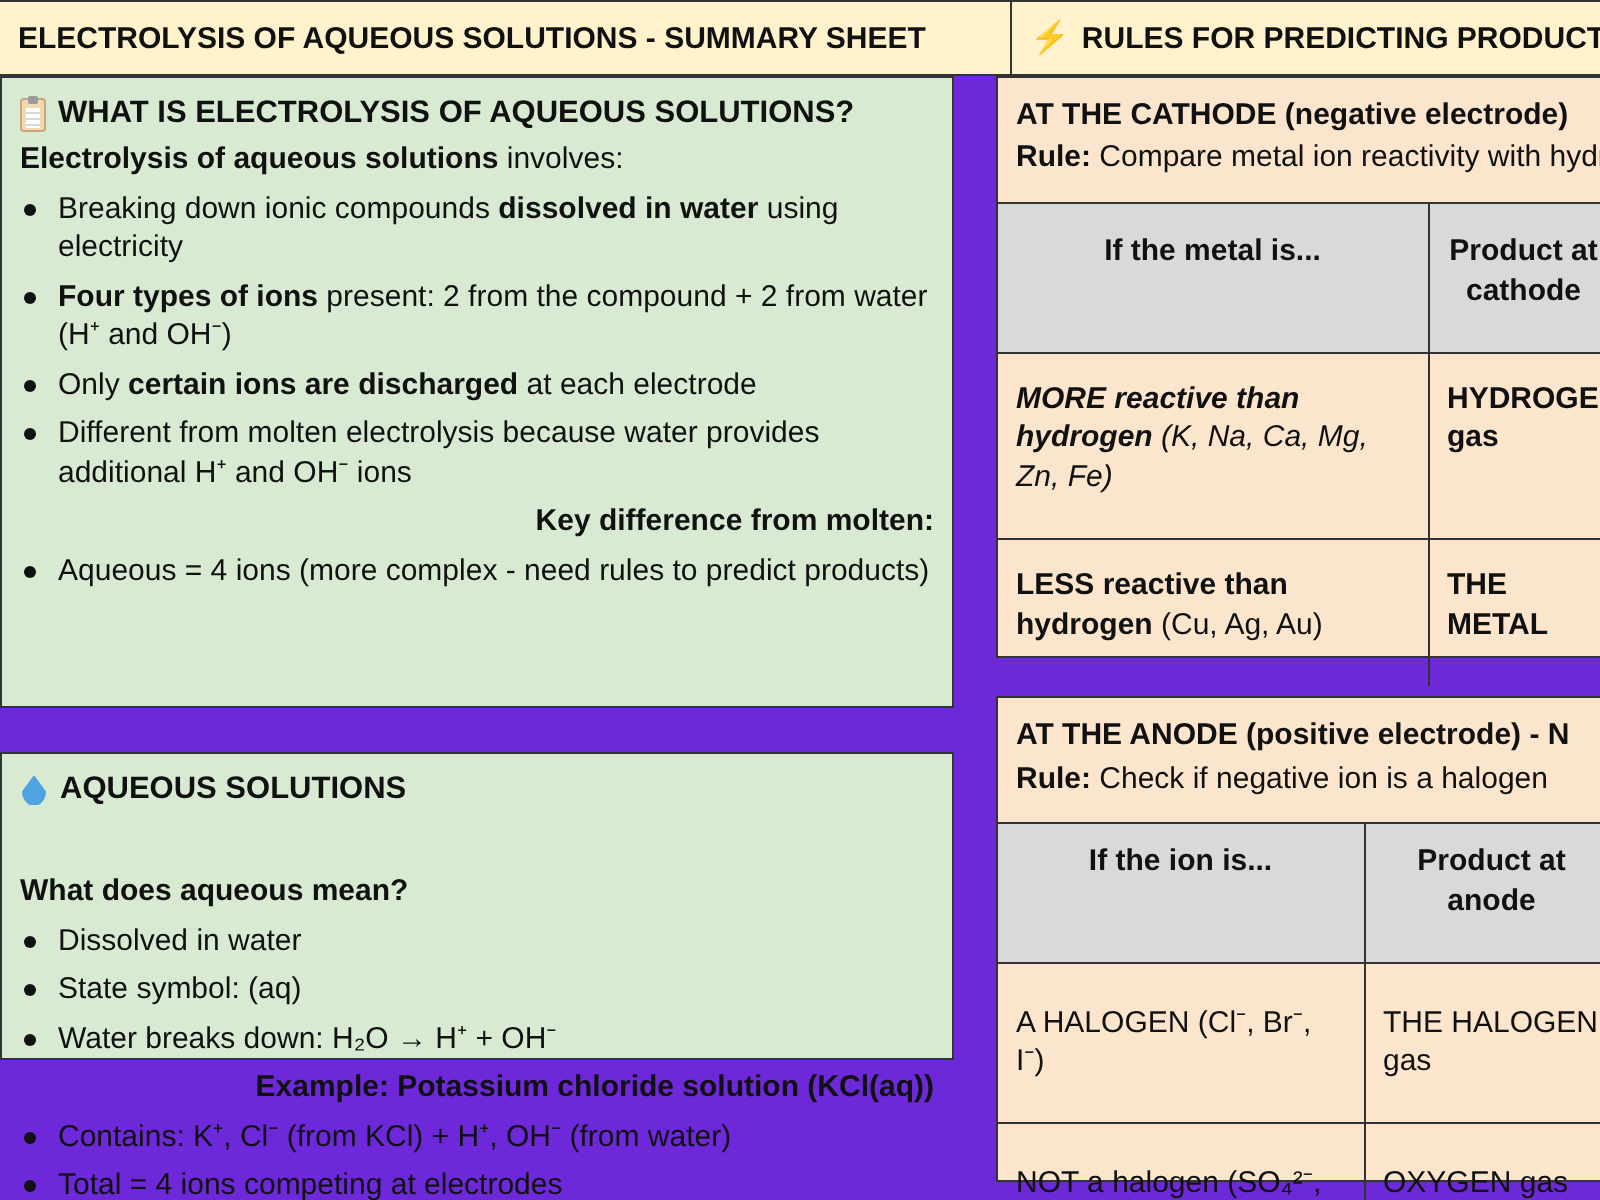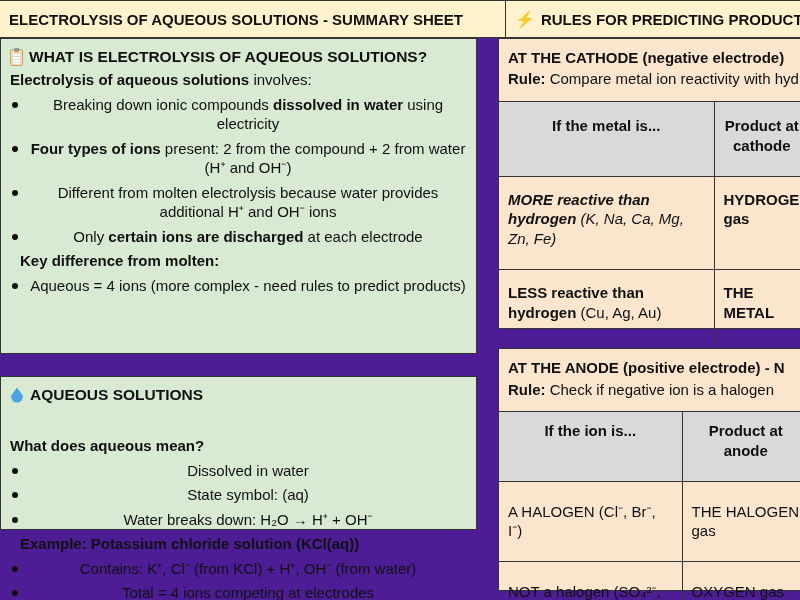--- a/index.html
+++ b/index.html
@@ -2,21 +2,21 @@
 <html><head>
   <meta charset="utf-8">
   <style>
     * { box-sizing: border-box; margin: 0; padding: 0; }
     html, body {
       width: 800px; height: 600px; overflow: hidden;
       background: #fff2cc;
       font-family: "Liberation Sans", sans-serif;
       color: #111;
     }
-    .sheet { position: relative; width: 800px; height: 600px; background: #4c1d95; }
+    .sheet { position: relative; width: 800px; height: 600px; background: #6d28d9; }
 
     
     .hdr {
       position: absolute; top: 0; height: 38px;
       background: #fff2cc;
       border: 1px solid #333;
       font-weight: bold; font-size: 15px;
       display: flex; align-items: center; padding-left: 9px;
       white-space: nowrap; overflow: hidden;
     }
@@ -54,27 +54,27 @@
     .drop-icon {
       display: inline-block; width: 12px; height: 15px; margin-right: 7px; margin-left: 1px;
       background: #4ea3e0; border-radius: 50% 50% 50% 50% / 60% 60% 40% 40%;
       clip-path: polygon(50% 0, 100% 55%, 100% 100%, 0 100%, 0 55%);
       border-radius: 0 0 50% 50%;
     }
 
     .lead { margin-bottom: 5px; }
     ul.bul { list-style: none; }
     ul.bul li {
-      position: relative; padding-left: 19px; margin-bottom: 5px; text-align: center;
+      position: relative; padding-left: 19px; margin-bottom: 5px;
     }
     ul.bul li::before {
       content: ""; position: absolute; left: 2px; top: 7px;
       width: 6px; height: 6px; border-radius: 50%; background: #111;
     }
-    .subhead { font-weight: bold; padding-left: 10px; margin-bottom: 5px; }
+    .subhead { font-weight: bold; padding-left: 10px; margin-bottom: 5px; text-align: right; }
 
     
     .peach {
       position: absolute; left: 498px; width: 310px;
       background: #fce5cd;
       border: 1px solid #333;
       font-size: 15px; line-height: 1.3;
     }
     .cathode { top: 38px; height: 291px; }
     .anode { top: 348px; height: 243px; }
@@ -114,22 +114,22 @@
     <div class="box-title">
       <span class="clip-icon"></span>
       <span>WHAT IS ELECTROLYSIS OF AQUEOUS SOLUTIONS?</span>
     </div>
     <div class="lead">
       <span class="b">Electrolysis of aqueous solutions</span><span> involves:</span>
     </div>
     <ul class="bul">
       <li><span>Breaking down ionic compounds </span><span class="b">dissolved in water</span><span> using electricity</span></li>
       <li><span class="b">Four types of ions</span><span> present: 2 from the compound + 2 from water (H⁺ and OH⁻)</span></li>
+      <li><span>Only </span><span class="b">certain ions are discharged</span><span> at each electrode</span></li>
       <li><span>Different from molten electrolysis because water provides additional H⁺ and OH⁻ ions</span></li>
-      <li><span>Only </span><span class="b">certain ions are discharged</span><span> at each electrode</span></li>
     </ul>
     <div class="subhead">Key difference from molten:</div>
     <ul class="bul">
       <li>Aqueous = 4 ions (more complex - need rules to predict products)</li>
     </ul>
   </div>
 
   <div class="green box2">
     <div class="box-title">
       <span class="drop-icon"></span>

